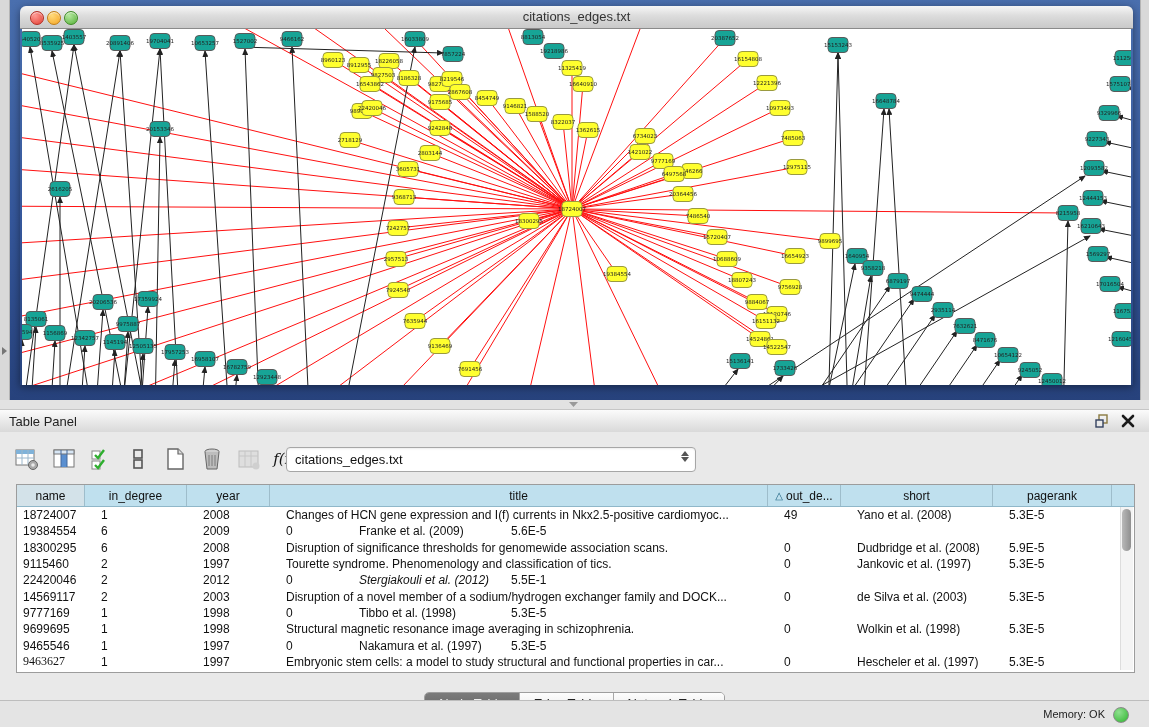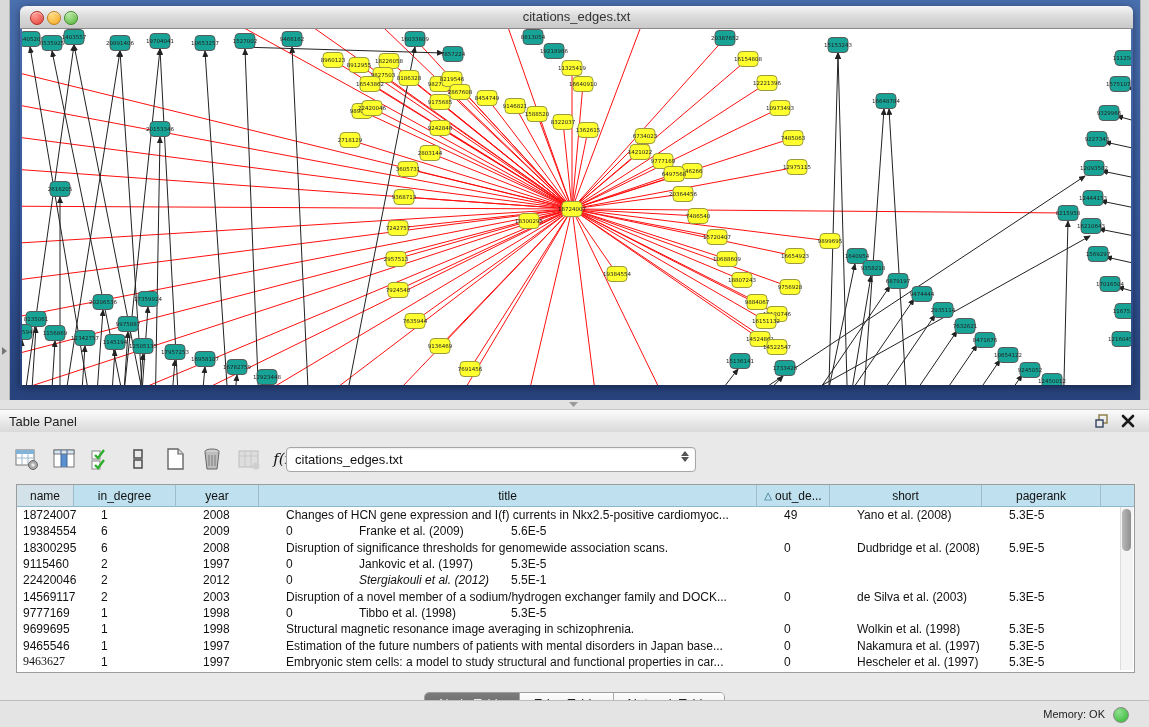--- a/index.html
+++ b/index.html
@@ -761,21 +761,21 @@
     <div id="table-combo">
       <span>citations_edges.txt</span>
       <span class="combo-arrows">
         <span class="car up"></span>
           <span class="car dn"></span>
       </span>
     </div>
 
     <div id="grid">
       <div id="grid-header">
-          <div class="hcell" style="width: 57px; background: rgb(211, 226, 233);">
+          <div class="hcell" style="width: 68px; background: rgb(211, 226, 233);">
             <span>name</span>
           </div>
           <div class="hcell" style="width: 102px;">
             <span>in_degree</span>
           </div>
           <div class="hcell" style="width: 83px;">
             <span>year</span>
           </div>
           <div class="hcell" style="width: 498px;">
             <span>title</span>
@@ -815,20 +815,21 @@
             <div class="gcell" style="width: 83px;">2008</div>
             <div class="gcell" style="width: 498px;">Disruption of significance thresholds for genomewide association scans.</div>
             <div class="gcell" style="width: 73px;">0</div>
             <div class="gcell" style="width: 152px;">Dudbridge et al. (2008)</div>
             <div class="gcell" style="width: 119px;">5.9E-5</div>
           </div>
           <div class="grow">
             <div class="gcell" style="width: 78px;">9115460</div>
             <div class="gcell" style="width: 102px;">2</div>
             <div class="gcell" style="width: 83px;">1997</div>
+            <div class="gcell" style="width: 498px;">Tourette syndrome. Phenomenology and classification of tics.</div>
             <div class="gcell" style="width: 73px;">0</div>
             <div class="gcell" style="width: 152px;">Jankovic et al. (1997)</div>
             <div class="gcell" style="width: 119px;">5.3E-5</div>
           </div>
           <div class="grow">
             <div class="gcell" style="width: 78px;">22420046</div>
             <div class="gcell" style="width: 102px;">2</div>
             <div class="gcell" style="width: 83px;">2012</div>
             <div class="gcell" style="width: 73px;">0</div>
             <div class="gcell" style="width: 152px; font-style: italic;">Stergiakouli et al. (2012)</div>
@@ -857,21 +858,20 @@
             <div class="gcell" style="width: 83px;">1998</div>
             <div class="gcell" style="width: 498px;">Structural magnetic resonance image averaging in schizophrenia.</div>
             <div class="gcell" style="width: 73px;">0</div>
             <div class="gcell" style="width: 152px;">Wolkin et al. (1998)</div>
             <div class="gcell" style="width: 119px;">5.3E-5</div>
           </div>
           <div class="grow">
             <div class="gcell" style="width: 78px;">9465546</div>
             <div class="gcell" style="width: 102px;">1</div>
             <div class="gcell" style="width: 83px;">1997</div>
-            <div class="gcell" style="width: 498px;">Estimation of the future numbers of patients with mental disorders in Japan base...</div>
             <div class="gcell" style="width: 73px;">0</div>
             <div class="gcell" style="width: 152px;">Nakamura et al. (1997)</div>
             <div class="gcell" style="width: 119px;">5.3E-5</div>
           </div>
           <div class="grow">
             <div class="gcell" style="width: 78px; font-family: Liberation Serif, serif;">9463627</div>
             <div class="gcell" style="width: 102px;">1</div>
             <div class="gcell" style="width: 83px;">1997</div>
             <div class="gcell" style="width: 498px;">Embryonic stem cells: a model to study structural and functional properties in car...</div>
             <div class="gcell" style="width: 73px;">0</div>

